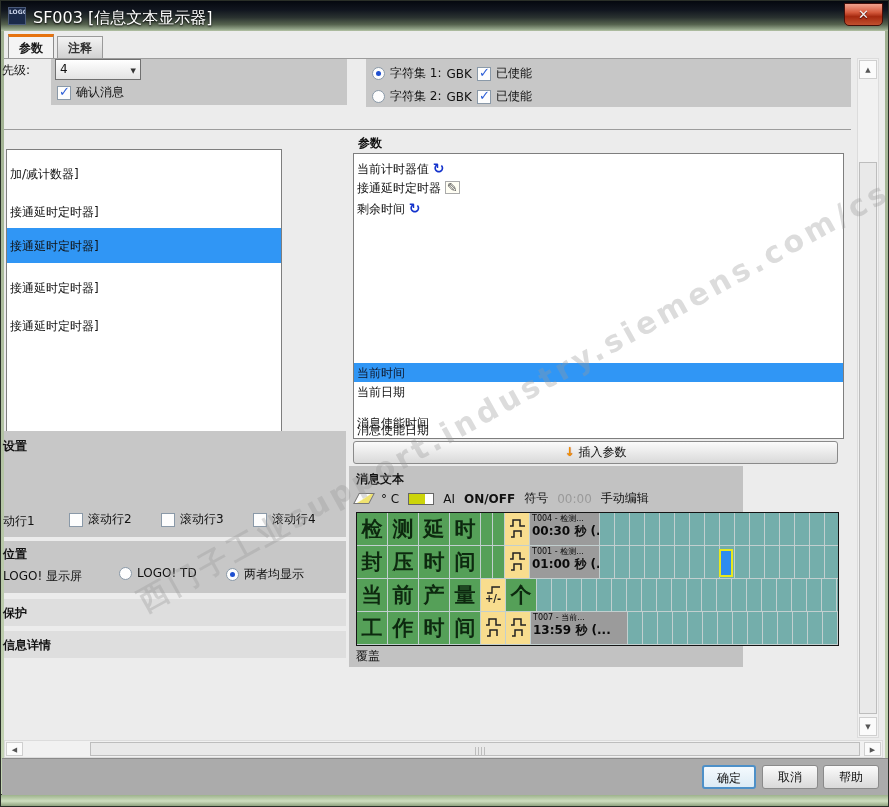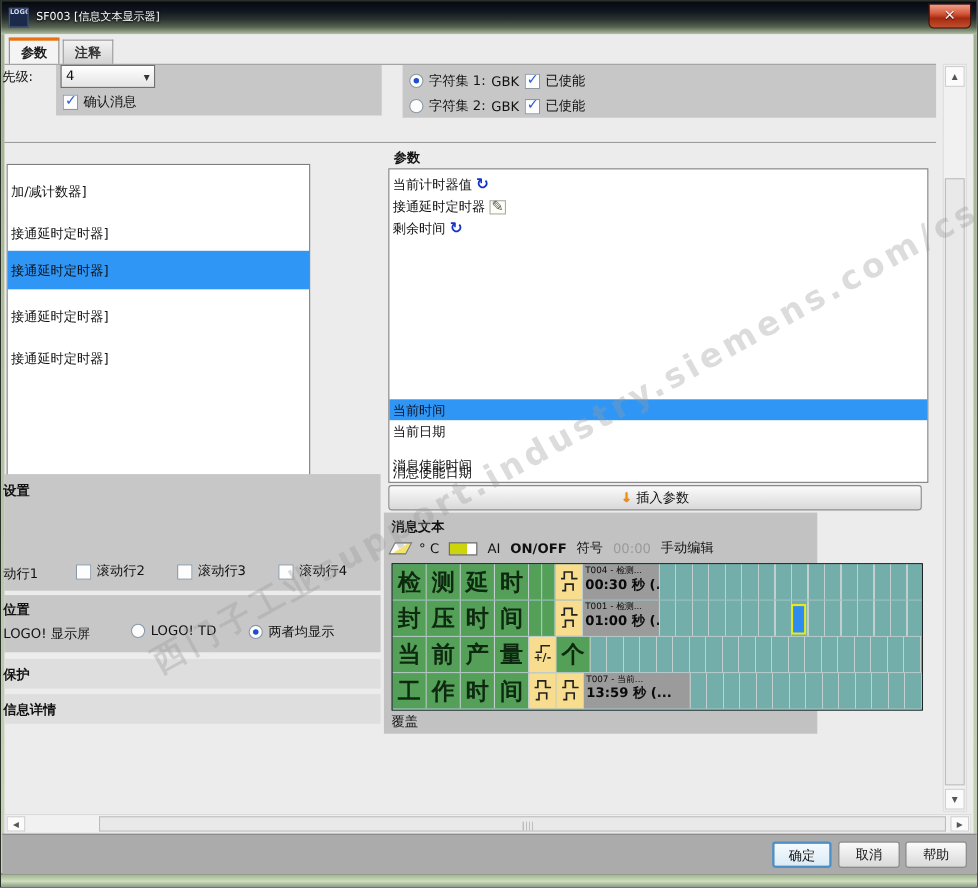--- a/index.html
+++ b/index.html
@@ -4,21 +4,21 @@
 <style>
   html,body{margin:0;padding:0;background:#888;}
   *{box-sizing:border-box;font-family:"DejaVu Sans",sans-serif;}
   #win{position:relative;width:889px;height:807px;background:#ececec;overflow:hidden;border:1px solid #2a2f28;}
   .abs{position:absolute;}
   
   #titlebar{left:0;top:0;width:889px;height:30px;
     background:linear-gradient(#05080f 0%,#11161f 30%,#2a3230 55%,#55624e 78%,#93a489 94%,#b3c2a4 100%);}
   #title-icon{left:7px;top:6px;width:18px;height:18px;background:#1b2a4a;border:1px solid #4a5a7a;
     color:#cfd8ee;font-size:6px;font-weight:bold;line-height:8px;text-align:center;overflow:hidden;}
-  #title-text{left:32px;top:7px;color:#ffffff;font-size:10px;text-shadow:0 1px 2px #000;white-space:nowrap;}
+  #title-text{left:32px;top:7px;color:#ffffff;font-size:16px;text-shadow:0 1px 2px #000;white-space:nowrap;}
   #close-btn{left:843px;top:2px;width:39px;height:23px;border:1px solid #46100a;border-radius:0 0 5px 5px;
     background:linear-gradient(#f0a28e 0%,#d4593c 40%,#a5290f 60%,#c1502f 100%);
     color:#f2f2f2;font-size:13px;font-weight:bold;text-align:center;line-height:21px;text-shadow:0 1px 1px #400;}
   
   .edge-v{top:30px;bottom:12px;width:3px;background:linear-gradient(#9fb090,#c4d4b4);}
   #edge-bottom{left:0;bottom:0;width:889px;height:12px;border-top:1px solid #39442f;
     background:linear-gradient(#9db28c,#cfdfc0 55%,#8fa37e);}
   
   .tab{top:33px;height:24px;padding:3px 10px 0 10px;font-size:12px;font-weight:bold;color:#222;}
   #tab-active{left:7px;background:#f4f4f4;border:1px solid #8c8c8c;border-bottom:none;border-top:3px solid #e6730f;color:#1a1a1a;}

